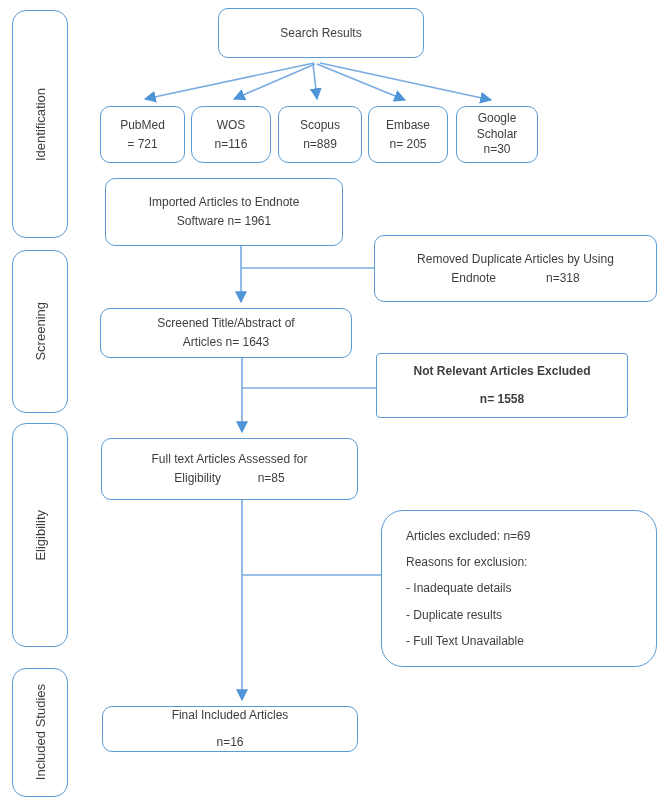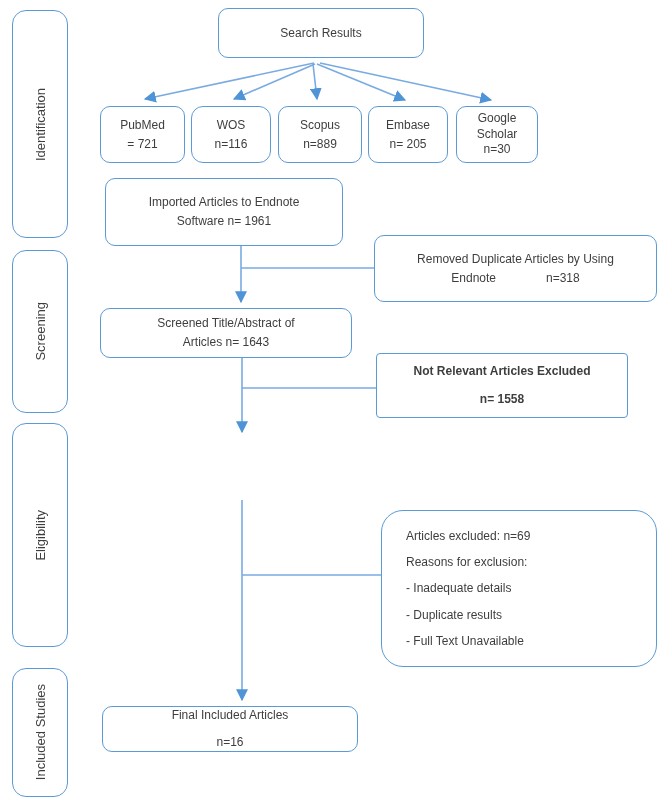--- a/index.html
+++ b/index.html
@@ -156,20 +156,24 @@
   <div class="box" id="b-screened">
     <div class="ln">Screened Title/Abstract of</div>
     <div class="ln">Articles n= 1643</div>
   </div>
 
   <div class="box" id="b-notrelevant">
     <div class="ln">Not Relevant Articles Excluded</div>
     <div class="ln ln2">n= 1558</div>
   </div>
 
+  <div class="box" id="b-fulltext">
+    <div class="ln">Full text Articles Assessed for</div>
+    <div class="ln">Eligibility           n=85</div>
+  </div>
 
   <div class="box" id="b-excluded">
     <div class="ln">Articles excluded: n=69</div>
     <div class="ln">Reasons for exclusion:</div>
     <div class="ln">- Inadequate details</div>
     <div class="ln">- Duplicate results</div>
     <div class="ln">- Full Text Unavailable</div>
   </div>
 
   <div class="box" id="b-final">

